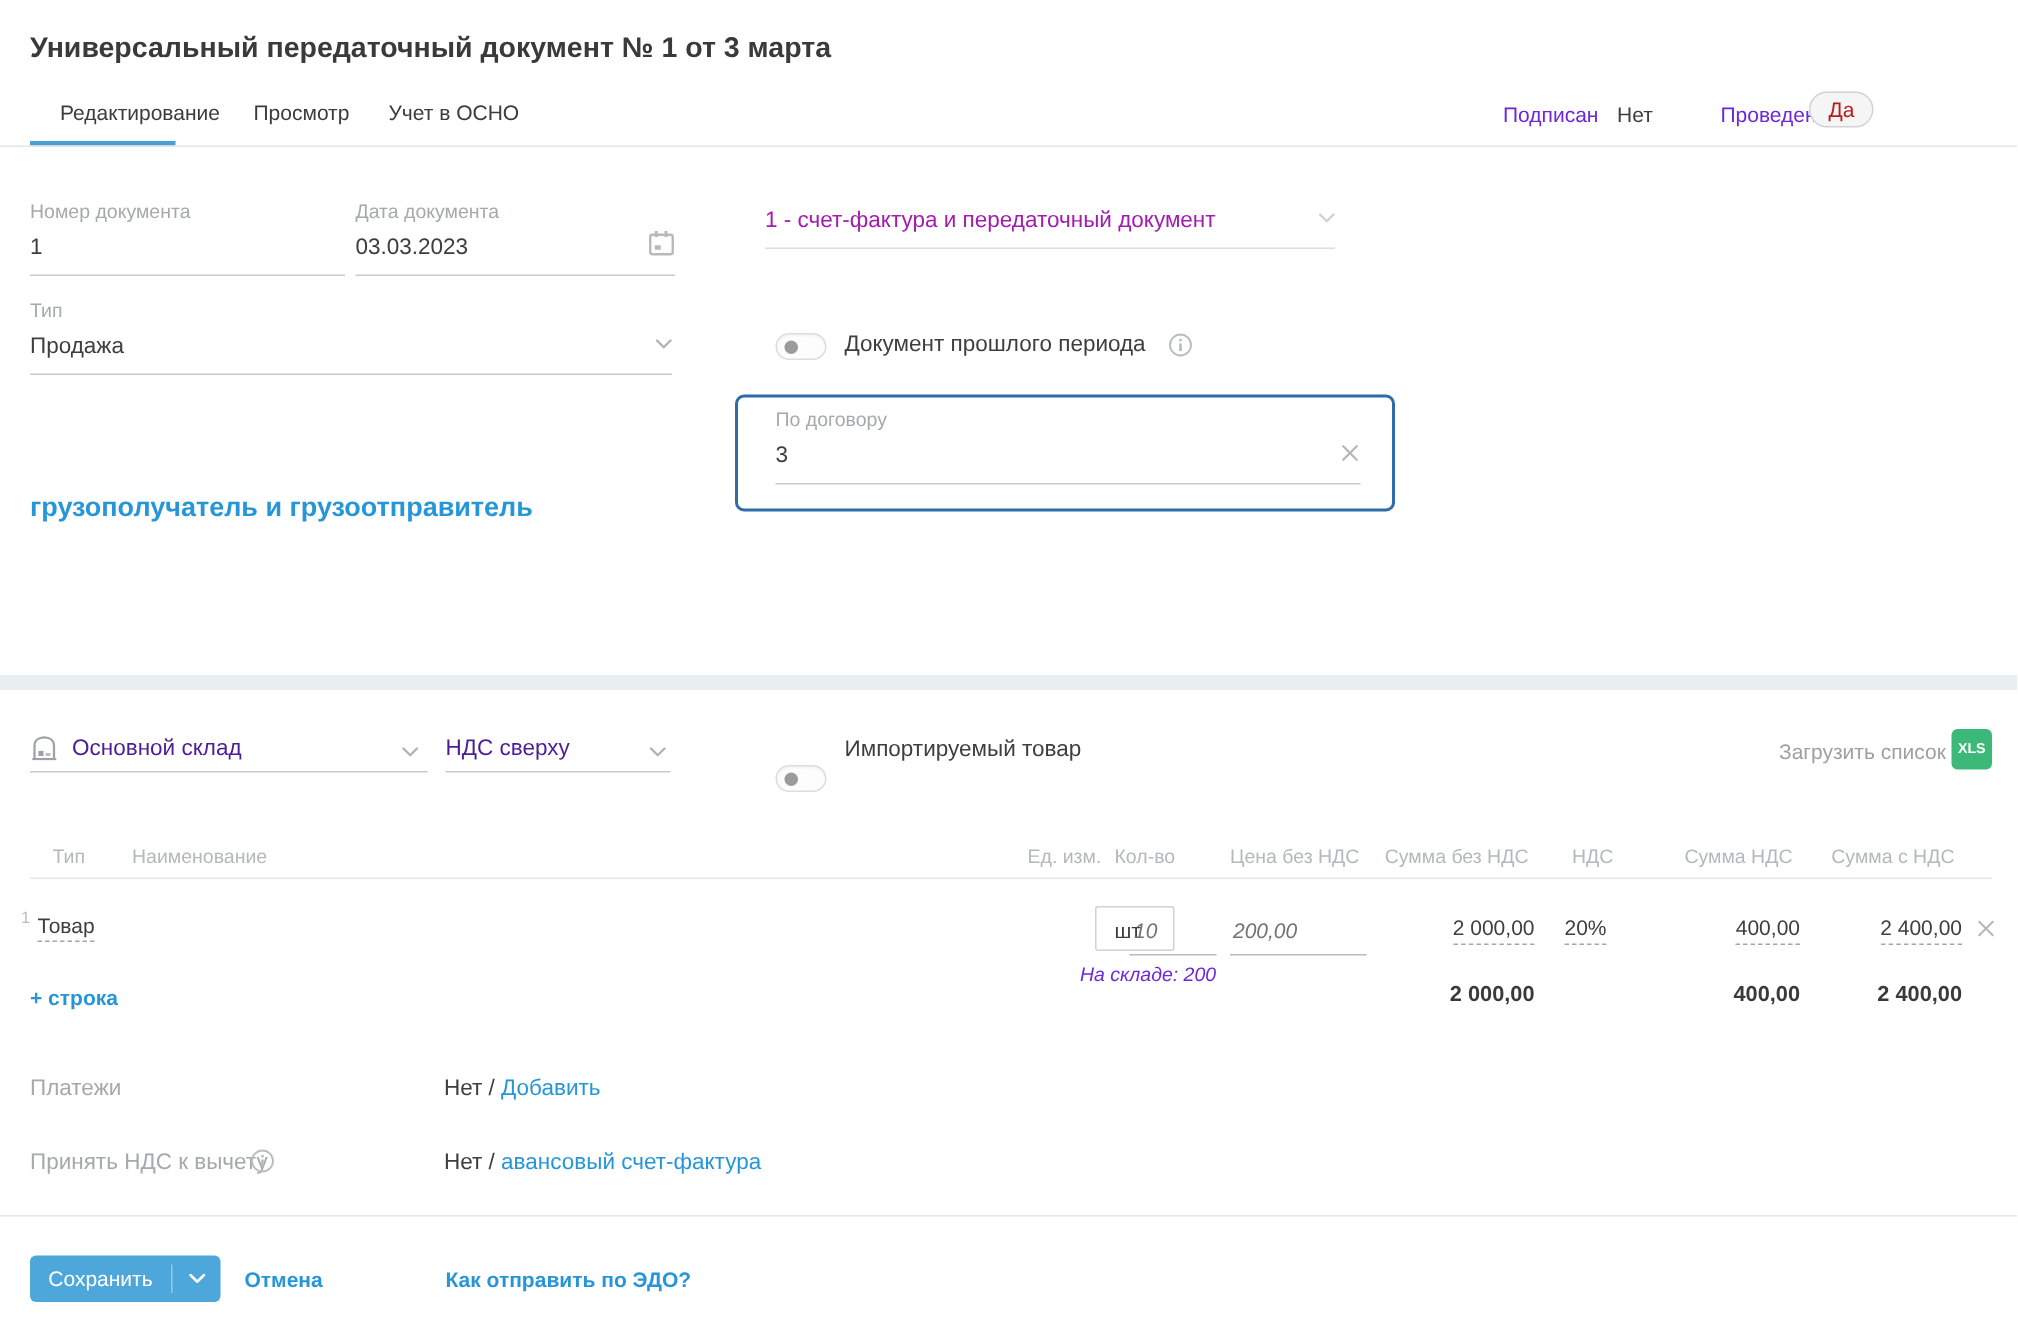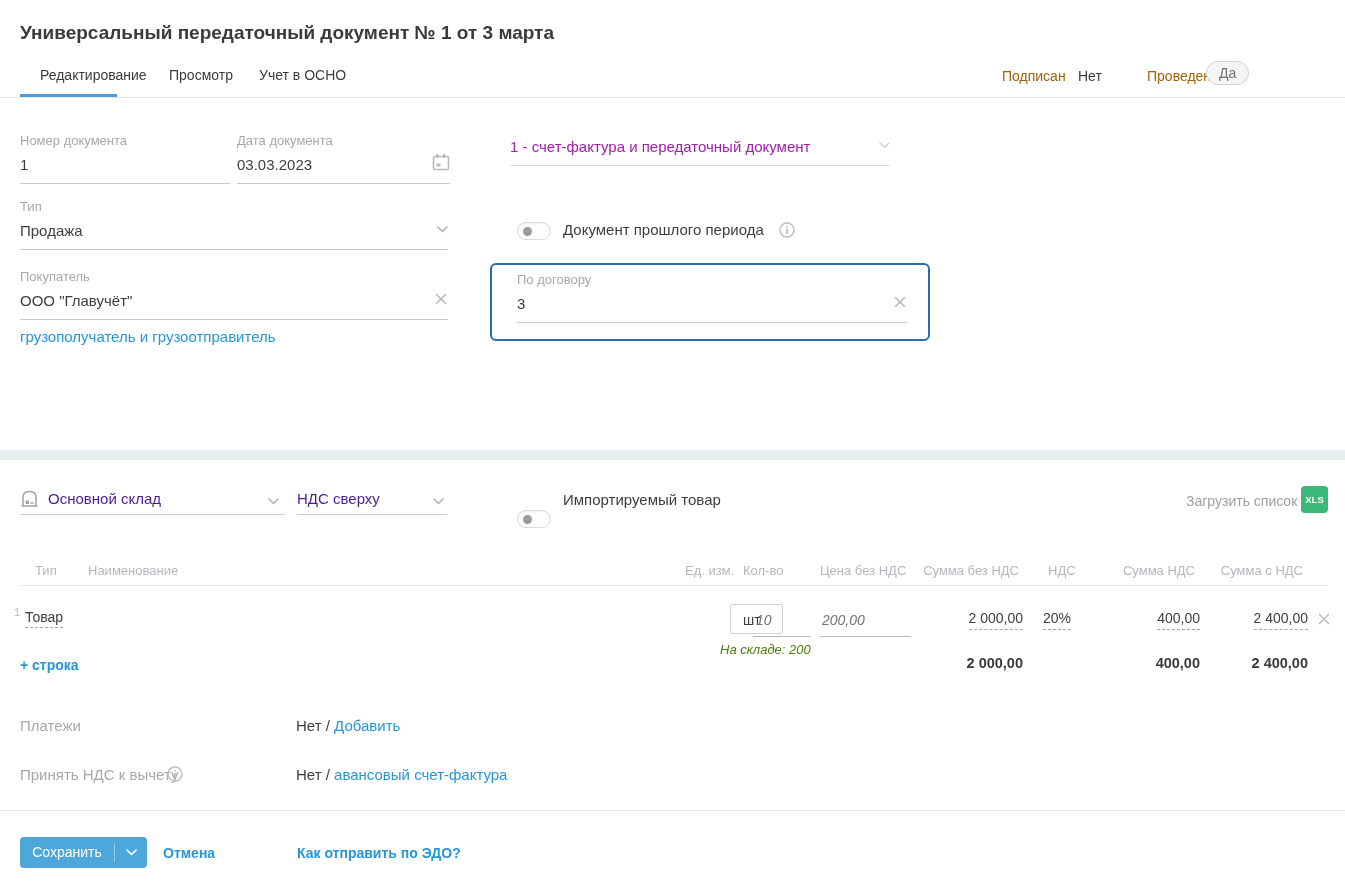--- a/index.html
+++ b/index.html
@@ -2,36 +2,36 @@
 <html><head>
 <meta charset="utf-8">
 <style>
   * { margin:0; padding:0; box-sizing:border-box; }
   html,body { background:#ffffff; }
   body { font-family:"Liberation Sans", sans-serif; color:#3e3e3e; }
   .page { position:relative; width:1345px; height:887px; background:#fff; overflow:hidden; }
   .abs { position:absolute; }
   .title { font-size:19px; font-weight:bold; color:#3a3a3a; white-space:nowrap; }
   .tab { font-size:14px; color:#3c3c3c; white-space:nowrap; cursor:pointer;margin-left:20px; }
-  .lbl14 { font-size:14px; color:#a16207; white-space:nowrap; }
+  .lbl14 { font-size:14px; color:#6d28d9; white-space:nowrap; }
   .val14 { font-size:14px; color:#3e3e3e; white-space:nowrap; }
   .hline { height:1px; background:#e4e6e8; }
-  .posted-btn { font-size:14px; color:#737373; background:#f5f5f5; border:1px solid #d2d2d2;
+  .posted-btn { font-size:14px; color:#b91c1c; background:#f5f5f5; border:1px solid #d2d2d2;
                 border-radius:12px; padding:3px 12px; cursor:pointer; white-space:nowrap; }
   
   .fld .lbl { font-size:13px; color:#a5a9ad; line-height:16px; margin-bottom:2px; white-space:nowrap; }
   .fld .vrow { position:relative; border-bottom:1px solid #c6cacd; padding:4px 24px 8px 0; }
   .fld .val { font-size:15px; color:#3e3e3e; line-height:20px; white-space:nowrap; }
   .fld.disabled .lbl { color:#c7cbce; }
   .fld.disabled .vrow { border-bottom-color:#dadcde; }
   .fld.disabled .val { color:#a21caf; }
   .ic-r { position:absolute; right:0; top:4px; line-height:0; cursor:pointer; }
   .placeholder { color:#adb1b5 !important; }
   .link { color:#2796d9; cursor:pointer; white-space:nowrap; }
-  .link13 { font-size:15px; }
+  .link13 { font-size:18px;font-weight:bold; }
   .link14 { font-size:14px;font-weight:bold; }
   
   .toggle { width:34px; height:18px; border:1px solid #dcdcdc; border-radius:9px; background:#fdfdfd;
             position:relative; cursor:pointer; box-shadow:inset 0 1px 2px rgba(0,0,0,0.05); }
   .toggle .knob { position:absolute; left:5px; top:4px; width:9px; height:9px; border-radius:50%; background:#9b9b9b; }
   .tgl-label { font-size:15px; color:#3e3e3e; white-space:nowrap; }
   .hl-box { border:2px solid #2d6ca8; border-radius:6px; }
   
   .ddl-text { font-size:15px; color:#4c1d95; white-space:nowrap; cursor:pointer; }
   .uline { height:1px; background:#c6cacd; }
@@ -39,21 +39,21 @@
   .xls-badge { width:27px; height:27px; background:#3cb878; border-radius:4px; color:#fff;
                font-size:9.5px; font-weight:bold; text-align:center; line-height:27px; cursor:pointer; }
   
   .th { font-size:13px; color:#b4b8bc; white-space:nowrap; }
   .row-index { font-size:11px; color:#b9bdc1; }
   .dotted-link { font-size:14px; color:#3e3e3e; border-bottom:1px dashed #a3a7ab; padding-bottom:2px;
                  white-space:nowrap; cursor:pointer; }
   .cell-box { border:1px solid #d2d2d2; border-radius:2px; background:#fff; position:absolute; }
   .cell-box .txt { font-size:14px; color:#3e3e3e; line-height:31px; padding-left:13px; white-space:nowrap; }
   .inline-val { font-size:14px; color:#737373; white-space:nowrap;font-style:italic; }
-  .stock-hint { font-size:13px; font-style:italic; color:#4d7c0f; white-space:nowrap; }
+  .stock-hint { font-size:13px; font-style:italic; color:#6d28d9; white-space:nowrap; }
   .dval { font-size:14px; color:#3e3e3e; border-bottom:1px dashed #a3a7ab; padding-bottom:3px;
           white-space:nowrap; cursor:pointer; }
   .tot { font-size:14.5px; font-weight:bold; color:#3a3a3a; white-space:nowrap; }
   .sec-label { font-size:15px; color:#a5a9ad; white-space:nowrap; }
   .sec-val { font-size:15px; color:#3e3e3e; white-space:nowrap; }
   
   .save-btn { display:flex; align-items:stretch; width:127px; height:31px; background:#4da7db;
               border-radius:4px; cursor:pointer; }
   .save-btn .main { flex:1; color:#fff; font-size:14px; text-align:center; line-height:31px; white-space:nowrap; }
   .save-btn .sep { width:1px; background:rgba(255,255,255,0.4); margin:6px 0; }
@@ -128,31 +128,20 @@
   </div>
   <div class="abs tgl-label" style="left:563px;top:221px">Документ прошлого периода</div>
   <div class="abs" style="left:779px;top:222px">
     <svg width="16" height="16" viewBox="0 0 16 16">
       <circle cx="8" cy="8" r="7" stroke="#b9bdc0" stroke-width="1.3" fill="none"></circle>
       <rect x="7.2" y="4" width="1.6" height="1.6" fill="#b2b6b9"></rect>
       <rect x="7.2" y="7" width="1.6" height="5" fill="#b2b6b9"></rect>
     </svg>
   </div>
 
-  <div class="abs fld" style="left:20px;top:269px;width:428px">
-    <div class="lbl">Покупатель</div>
-    <div class="vrow">
-      <span class="val">ООО "Главучёт"</span>
-      <span class="ic-r" style="top:5px">
-        <svg width="14" height="14" viewBox="0 0 14 14">
-          <path d="M2.5 2.5 L11.5 11.5 M11.5 2.5 L2.5 11.5" stroke="#b3b7ba" stroke-width="1.5" stroke-linecap="round"></path>
-        </svg>
-      </span>
-    </div>
-  </div>
   <div class="abs link link13" style="left:20px;top:328px">грузополучатель и грузоотправитель</div>
 
   <div class="abs hl-box" style="left:490px;top:263px;width:440px;height:78px">
     <div class="fld" style="position:absolute;left:25px;top:7px;width:390px">
       <div class="lbl">По договору</div>
       <div class="vrow">
         <span class="val">3</span>
         <span class="ic-r" style="top:5px">
           <svg width="14" height="14" viewBox="0 0 14 14">
             <path d="M2.5 2.5 L11.5 11.5 M11.5 2.5 L2.5 11.5" stroke="#b3b7ba" stroke-width="1.5" stroke-linecap="round"></path>

